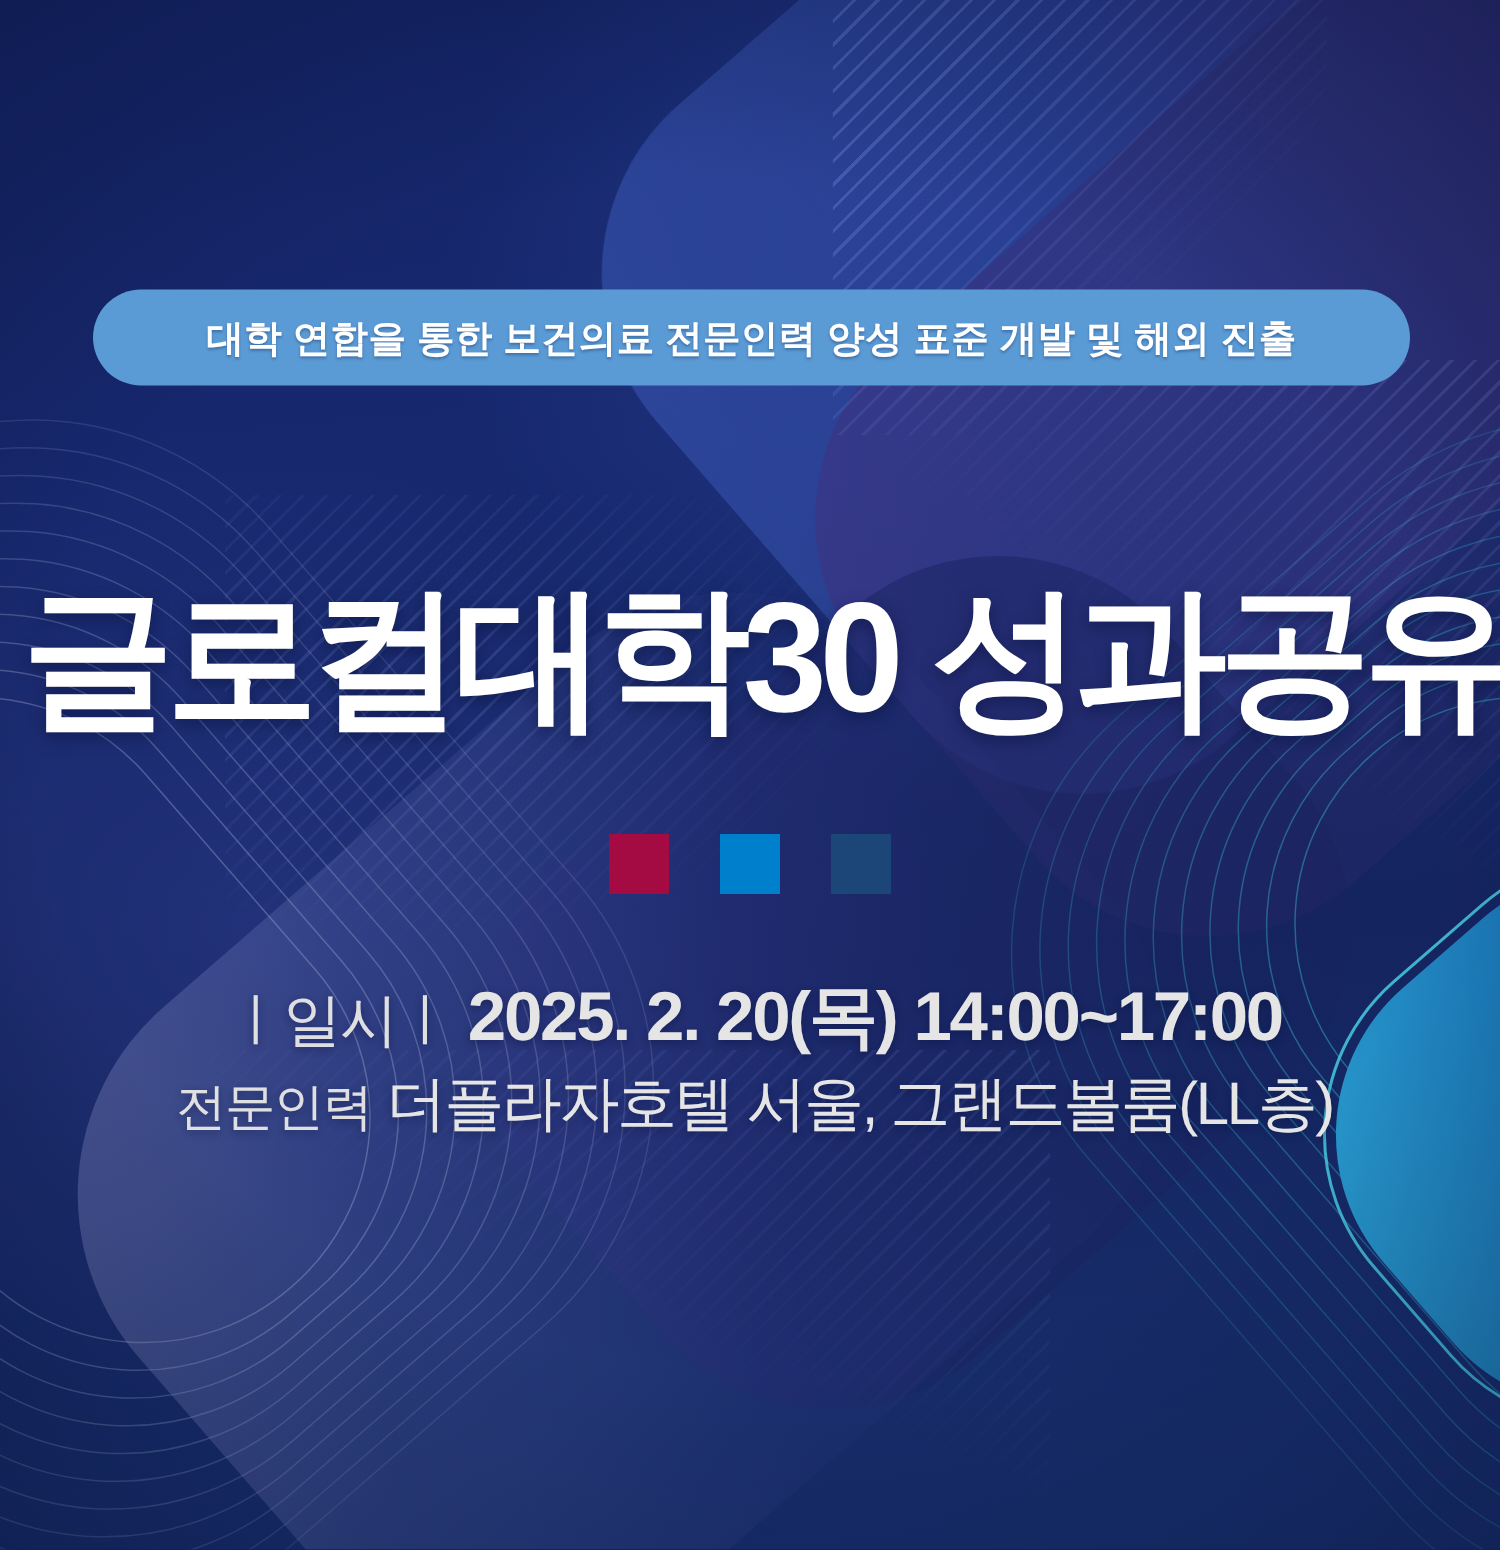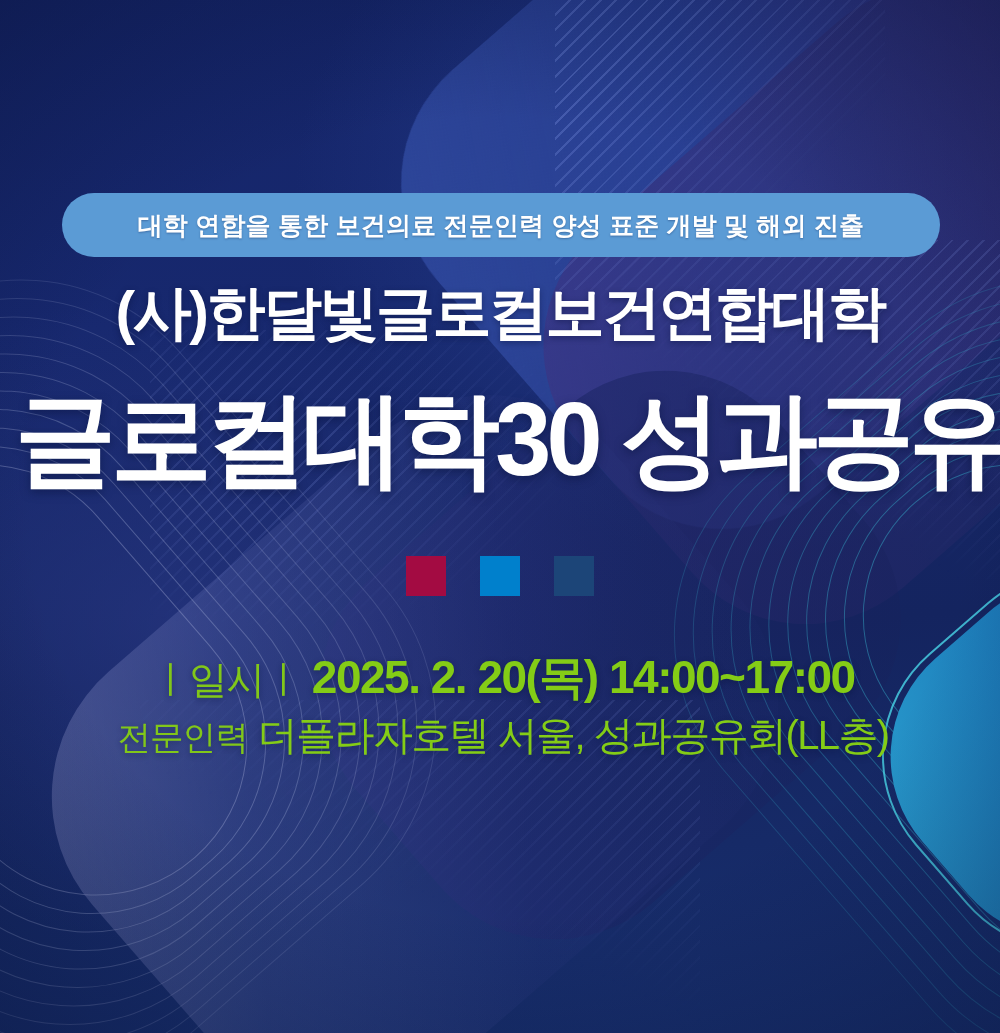--- a/index.html
+++ b/index.html
@@ -295,21 +295,21 @@
     width: 40px;
     height: 40px;
   }
 
   
   .info {
     position: absolute;
     left: 6px; right: 0;
     top: 654px;
     text-align: center;
-    color: #84cc16;
+    color: #e5e5e5;
   }
   .info-row {
     white-space: nowrap;
     line-height: 1.0;
     text-shadow: 0 2px 6px rgba(8,18,60,0.45);
   }
   .info-row.date {
     font-size: 46px;
     margin-bottom: 15px;
   }
@@ -385,33 +385,32 @@
   </div>
 
   <div class="bg-layer vignette"></div>
 
   <div class="content">
 
     <div class="badge">
       <span class="badge-text">대학 연합을 통한 보건의료 전문인력 양성 표준 개발 및 해외 진출</span>
     </div>
 
-    <div class="org-title">(사)한달빛글로컬보건연합대학</div>
 
     <div class="main-title">글로컬대학30 성과공유회</div>
 
     <div class="squares" id="squaresRow">
         <div class="sq" style="background: rgb(163, 11, 66);"></div>
         <div class="sq" style="background: rgb(0, 128, 204);"></div>
         <div class="sq" style="background: rgb(28, 69, 120);"></div>
       </div>
 
     <div class="info">
       <div class="info-row date">
         <span class="info-label">ㅣ일시ㅣ</span><span class="info-value">2025. 2. 20(목) 14:00~17:00</span>
       </div>
       <div class="info-row place">
-        <span class="info-label">전문인력</span><span class="info-value">더플라자호텔 서울, 성과공유회(LL층)</span>
+        <span class="info-label">전문인력</span><span class="info-value">더플라자호텔 서울, 그랜드볼룸(LL층)</span>
       </div>
     </div>
 
   </div>
 </div>
 
 </body></html>

